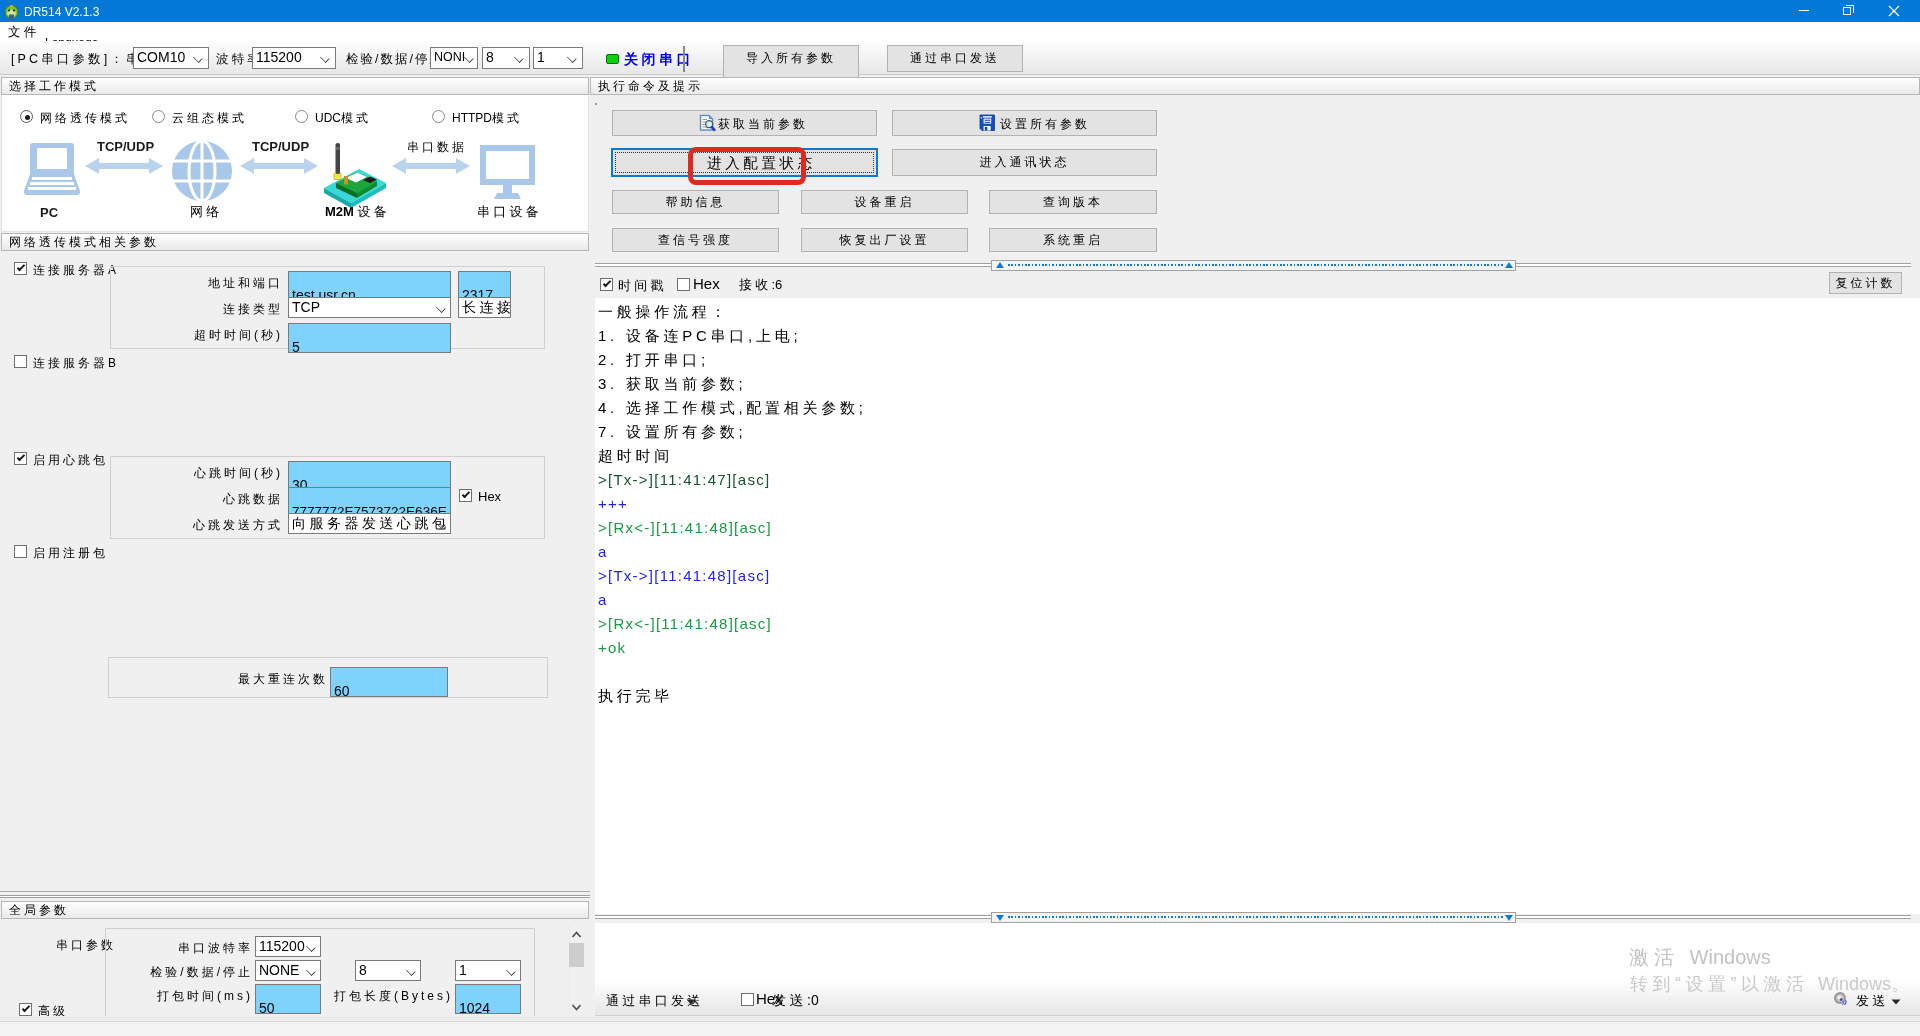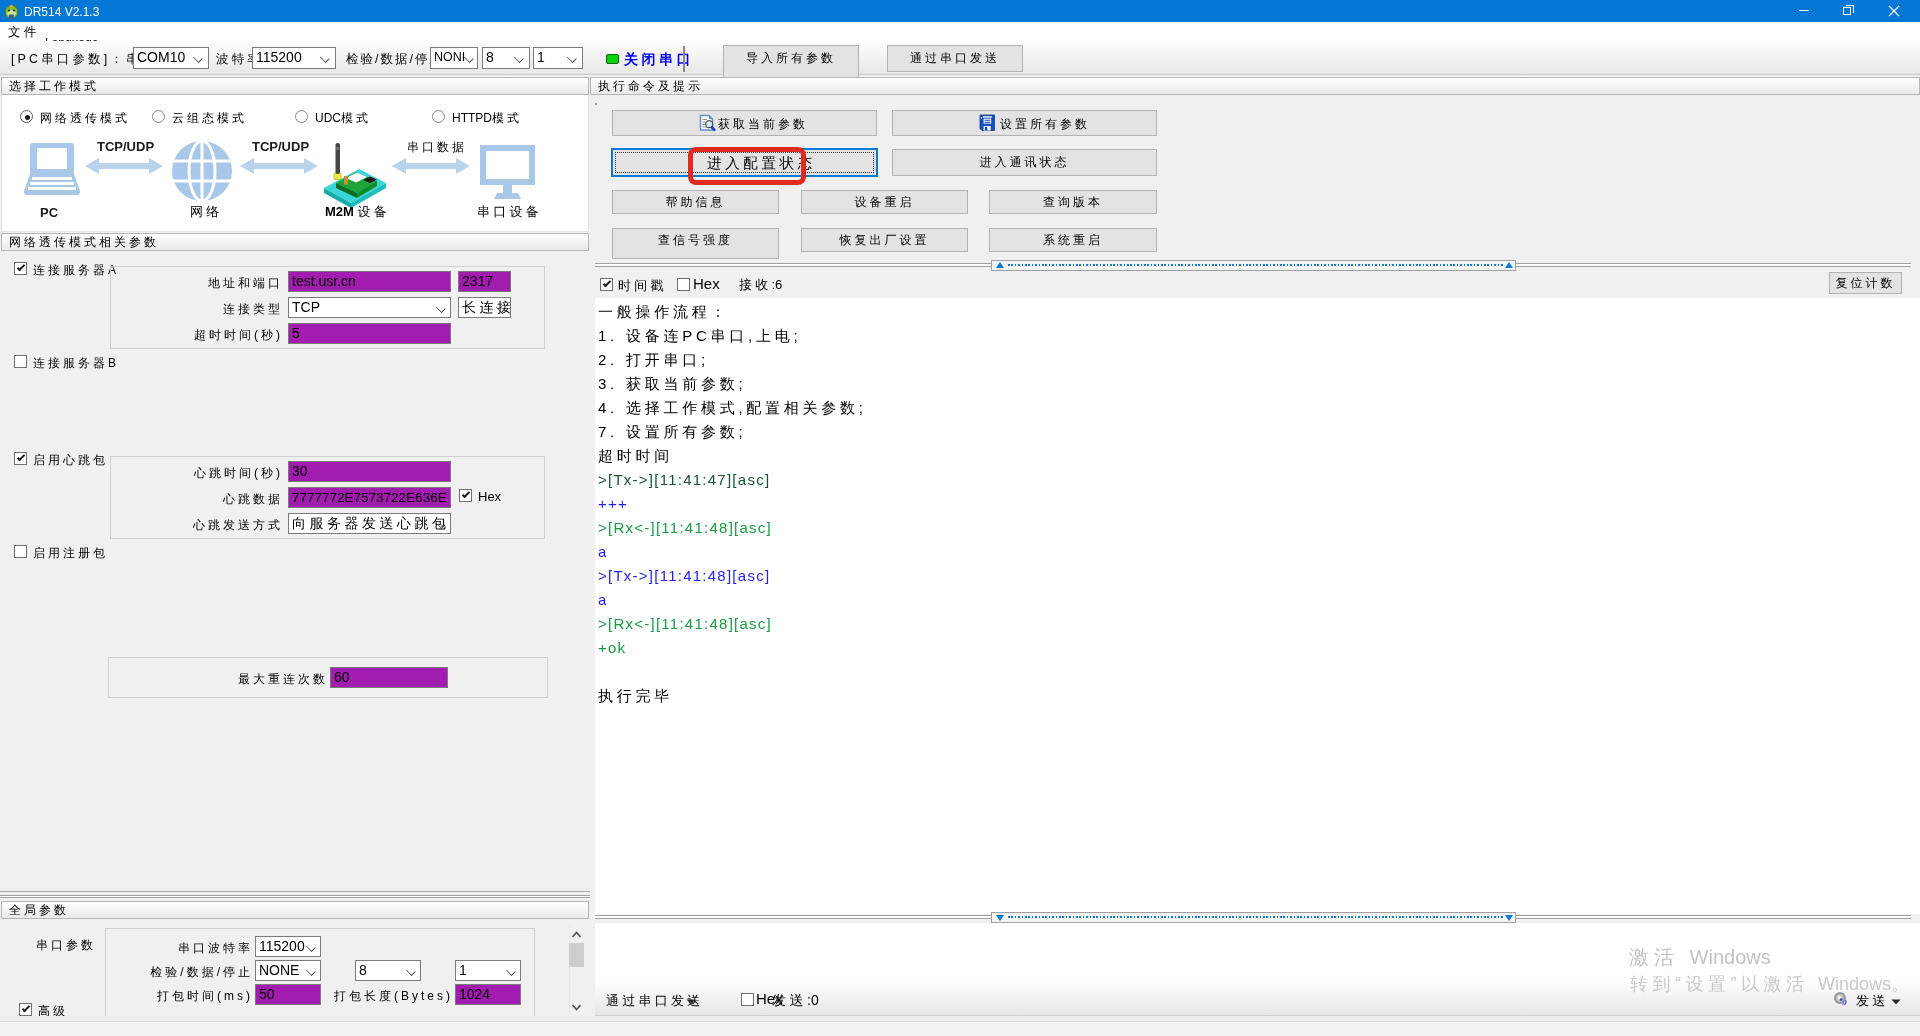--- a/index.html
+++ b/index.html
@@ -3,21 +3,21 @@
 <meta charset="utf-8">
 <style>
 *{margin:0;padding:0;box-sizing:border-box}
 html,body{width:1920px;height:1036px;overflow:hidden;background:#f0f0f0;
  font-family:"Liberation Sans",sans-serif;color:#000}
 .abs{position:absolute}
 .c{letter-spacing:.25em}
 .hdr{background:linear-gradient(#ffffff,#e9e9e9);border:1px solid #b6b6b6;
  font-size:12px;line-height:16px;padding-left:7px}
 .gb{border:1px solid #d2d0ce}
-.in{background:#a21caf;border:1px solid #7a7a7a;font-size:14px;line-height:19px;padding:0 3px;white-space:nowrap;overflow:hidden}
+.in{background:#7dd3fc;border:1px solid #7a7a7a;font-size:14px;line-height:19px;padding:14px 3px;white-space:nowrap;overflow:hidden}
 .cb{background:#fff;border:1px solid #7a7a7a;font-size:14px;line-height:19px;padding:0 18px 0 3px;white-space:nowrap;overflow:hidden}
 .chev{position:absolute;width:7.6px;height:7.6px;border-right:1.3px solid #404040;border-bottom:1.3px solid #404040;transform:rotate(45deg) scaleY(0.72)}
 .ck{background:#fff;border:1px solid #707070;width:13px;height:13px}
 .tick{position:absolute;width:8px;height:4px;border-left:2px solid #1a1a1a;border-bottom:2px solid #1a1a1a;transform:rotate(-45deg);left:2px;top:2px}
 .rd{background:#fff;border:1px solid #8a8a8a;width:13px;height:13px;border-radius:50%}
 .lb{font-size:12px;line-height:14px;white-space:nowrap}
 .rlb{font-size:12px;line-height:14px;white-space:nowrap;text-align:right}
 .btn{background:#e3e3e3;border:1px solid #b2b2b2;
  font-size:12px;text-align:center;white-space:nowrap}
 .et{border-top:1px solid #a0a0a0;border-bottom:1px solid #a0a0a0;background:#fff;height:4px}
@@ -175,21 +175,21 @@
 <div class="chev" style="left:437px;top:520px"></div>
 <div class="abs ck" style="left:14px;top:545px"></div>
 <div class="abs lb c" style="left:33px;top:546px">启用注册包</div>
 <div class="abs gb" style="left:108px;top:657px;width:440px;height:41px"></div>
 <div class="abs rlb c" style="left:150px;top:672px;width:178px">最大重连次数</div>
 <div class="abs in" style="left:330px;top:667px;width:118px;height:21px">60</div>
 
 <div class="abs" style="left:0;top:891px;width:590px;height:1px;background:#aaaaaa"></div>
 <div class="abs et" style="left:0;top:895px;width:590px;height:3px"></div>
 <div class="abs hdr c" style="left:1px;top:901px;width:588px;height:18px">全局参数</div>
-<div class="abs lb c" style="left:36px;top:938px">串口参数</div>
+<div class="abs lb c" style="left:56px;top:938px">串口参数</div>
 <div class="abs gb" style="left:105px;top:928px;width:430px;height:90px"></div>
 <div class="abs rlb c" style="left:120px;top:941px;width:133px">串口波特率</div>
 <div class="abs cb" style="left:255px;top:936px;width:66px;height:21px;padding-right:13px">115200</div>
 <div class="chev" style="left:307px;top:943px"></div>
 <div class="abs rlb c" style="left:120px;top:965px;width:133px">检验/数据/停止</div>
 <div class="abs cb" style="left:255px;top:960px;width:66px;height:21px">NONE</div>
 <div class="chev" style="left:307px;top:967px"></div>
 <div class="abs cb" style="left:355px;top:960px;width:66px;height:21px">8</div>
 <div class="chev" style="left:407px;top:967px"></div>
 <div class="abs cb" style="left:455px;top:960px;width:66px;height:21px">1</div>
@@ -242,21 +242,21 @@
 </svg>
 <div class="abs lb c" style="left:1000px;top:117px">设置所有参数</div>
 <div class="abs btn" style="left:611px;top:148px;width:267px;height:29px;border:2px solid #0c7ad0"></div>
 <div class="abs" style="left:615px;top:152px;width:259px;height:21px;border:1px dotted #333"></div>
 <div class="abs c" style="left:707px;top:155px;font-size:14.5px;line-height:16px;white-space:nowrap">进入配置状态</div>
 <div class="abs" style="left:688px;top:147px;width:118px;height:38px;border:5px solid #de2b1e;border-radius:8px"></div>
 <div class="abs btn" style="left:892px;top:149px;width:265px;height:27px;line-height:25px"><span class="c">进入通讯状态</span></div>
 <div class="abs btn c" style="left:612px;top:190px;width:167px;height:24px;line-height:22px">帮助信息</div>
 <div class="abs btn c" style="left:801px;top:190px;width:167px;height:24px;line-height:22px">设备重启</div>
 <div class="abs btn c" style="left:989px;top:190px;width:168px;height:24px;line-height:22px">查询版本</div>
-<div class="abs btn c" style="left:612px;top:228px;width:167px;height:31px;line-height:22px">查信号强度</div>
+<div class="abs btn c" style="left:612px;top:228px;width:167px;height:24px;line-height:22px">查信号强度</div>
 <div class="abs btn c" style="left:801px;top:228px;width:167px;height:24px;line-height:22px">恢复出厂设置</div>
 <div class="abs btn c" style="left:989px;top:228px;width:168px;height:24px;line-height:22px">系统重启</div>
 
 <div class="abs et" style="left:595px;top:263px;width:396px"></div>
 <div class="abs et" style="left:1516px;top:263px;width:395px"></div>
 <div class="abs" style="left:991px;top:260px;width:525px;height:11px;background:#f4f4f4;border:1px solid #a0a0a0"></div>
 <svg class="abs" style="left:996px;top:262px" width="8" height="6" viewBox="0 0 8 6">
     <path d="M4 0 L8 6 L0 6 Z" fill="#0c7bd8"></path>
   </svg>
 <svg class="abs" style="left:1505px;top:262px" width="8" height="6" viewBox="0 0 8 6">

